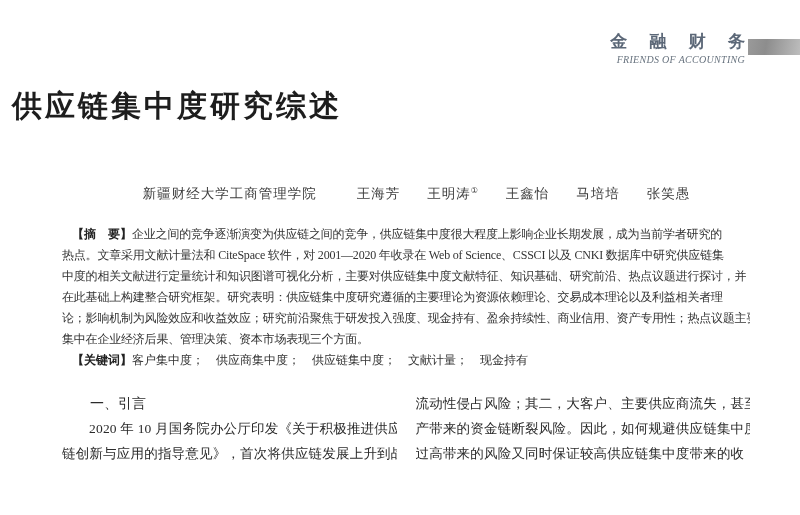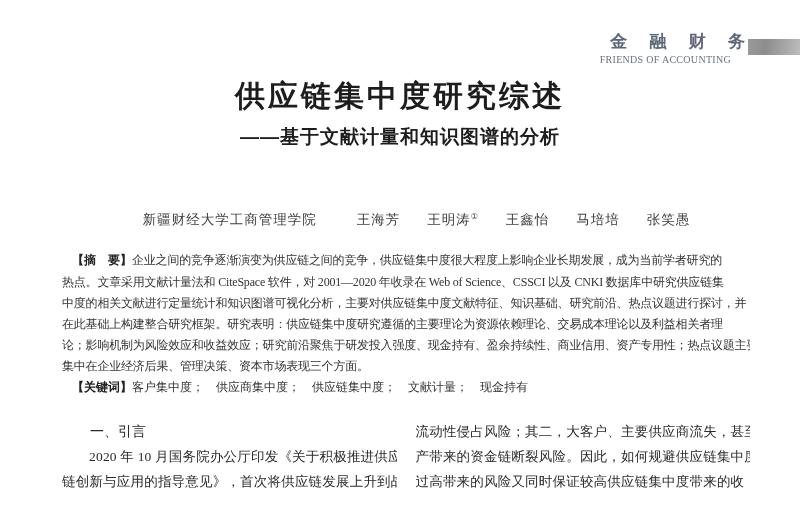--- a/index.html
+++ b/index.html
@@ -6,44 +6,44 @@
     --serif:"Liberation Serif","DejaVu Serif",serif;
     --sans:"Liberation Sans","DejaVu Sans",sans-serif;
   }
   html,body{margin:0;padding:0;background:#ffffff;}
   .page{position:relative;width:800px;height:515px;background:#ffffff;overflow:hidden;color:#2b2b2b;}
 
   
   .journal-header{position:absolute;top:30px;left:12px;right:0;height:42px;}
   .journal-name{text-align:right;padding-right:46px;font-family:var(--serif);font-weight:bold;
     font-size:17px;letter-spacing:9px;color:#5c6878;}
-  .journal-name-en{text-align:right;padding-right:69px;font-family:var(--serif);
+  .journal-name-en{text-align:right;padding-right:55px;font-family:var(--serif);font-style:italic;
     font-size:10px;letter-spacing:0.3px;color:#68737f;margin-top:1px;}
   .header-bar{position:absolute;top:9px;right:0;width:52px;height:16px;
     background:linear-gradient(100deg,#9a9a9a 0%,#8d8d8d 35%,#bdbdbd 100%);}
 
   
-  .article-title{margin:2px;padding-top:76px;text-align:center;font-family:var(--sans);font-weight:700;
+  .article-title{margin:12px;padding-top:76px;font-family:var(--sans);font-weight:700;
     font-size:30px;letter-spacing:3px;color:#1d1d1d;line-height:1.2;}
   .article-subtitle{margin:10px 0 0;text-align:center;font-family:var(--sans);font-weight:700;
     font-size:19px;letter-spacing:1px;color:#1d1d1d;}
 
   
   .byline{margin-top:26px;display:flex;justify-content:center;align-items:baseline;gap:27px;
     font-family:var(--serif);font-size:13.5px;color:#3d3d3d;padding-left:33px;}
   .affiliation{margin-right:13px;letter-spacing:1px;}
   .author{letter-spacing:1px;margin-top:35px;}
   .author sup{font-size:8px;line-height:0;}
 
   
   .abstract{margin:21px 50px 0 62px;font-family:var(--serif);font-size:12px;line-height:21px;
     color:#333;letter-spacing:-0.2px;}
   .a-line{white-space:nowrap;overflow:hidden;}
   .lead-indent{text-indent:10px;}
-  .blabel{font-family:Liberation Mono, monospace;font-weight:700;letter-spacing:0;color:#222;}
+  .blabel{font-family:Liberation Sans, sans-serif;font-weight:700;letter-spacing:0;color:#222;}
   .kv{margin:0 50px 0 62px;font-family:var(--serif);font-size:12px;line-height:21px;
     white-space:nowrap;overflow:hidden;text-indent:10px;color:#333;}
   .meta-seg{margin-right:22px;}
 
   
   .columns{margin:20px 50px 0 62px;display:flex;gap:19px;font-family:var(--serif);
     font-size:13.5px;line-height:25px;color:#2b2b2b;}
   .col{flex:1;overflow:hidden;}
   .section-heading{font-family:var(--sans);font-weight:400;font-size:14px;text-indent:28px;white-space:nowrap;}
   .b-line{white-space:nowrap;letter-spacing:0.2px;}
@@ -54,21 +54,20 @@
 
 <div class="page">
 
   <div class="journal-header">
     <div class="journal-name">金 融 财 务</div>
     <div class="journal-name-en">FRIENDS OF ACCOUNTING</div>
     <div class="header-bar"></div>
   </div>
 
   <h1 class="article-title">供应链集中度研究综述</h1>
-  <h2 class="article-subtitle">——基于文献计量和知识图谱的分析</h2>
 
   <div class="byline">
     <span class="affiliation">新疆财经大学工商管理学院</span>
     <span style="display:contents" id="authors-list"><span class="author">王海芳</span><span class="author">王明涛<sup>①</sup></span><span class="author">王鑫怡</span><span class="author">马培培</span><span class="author">张笑愚</span></span>
   </div>
 
   <div class="abstract">
     <div class="a-line lead-indent">
       <span class="blabel">【摘　要】</span><span>企业之间的竞争逐渐演变为供应链之间的竞争，供应链集中度很大程度上影响企业长期发展，成为当前学者研究的</span>
     </div>

